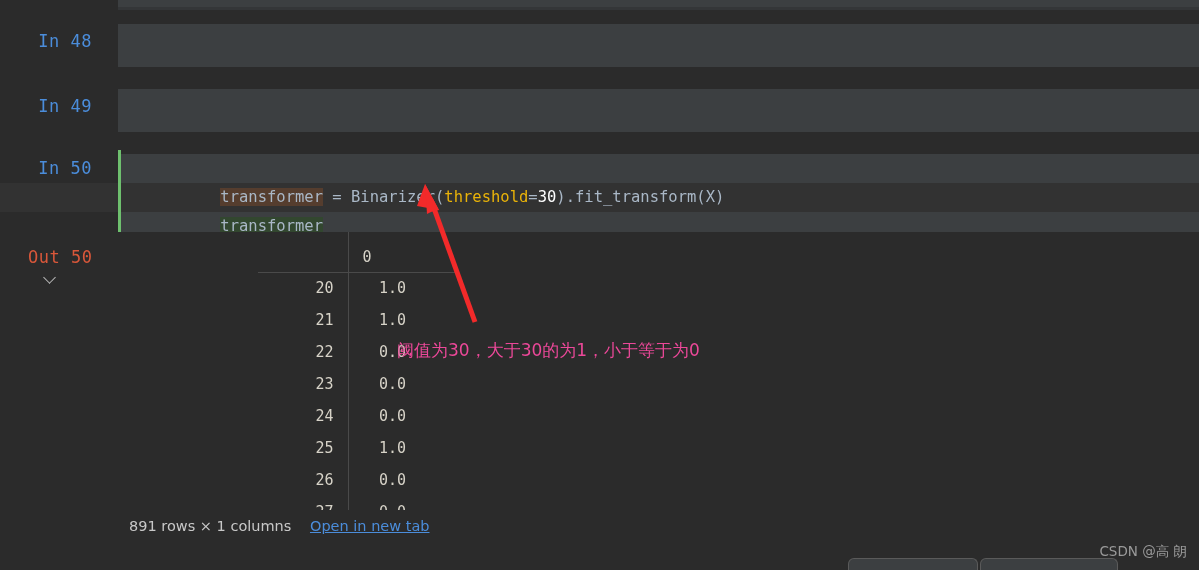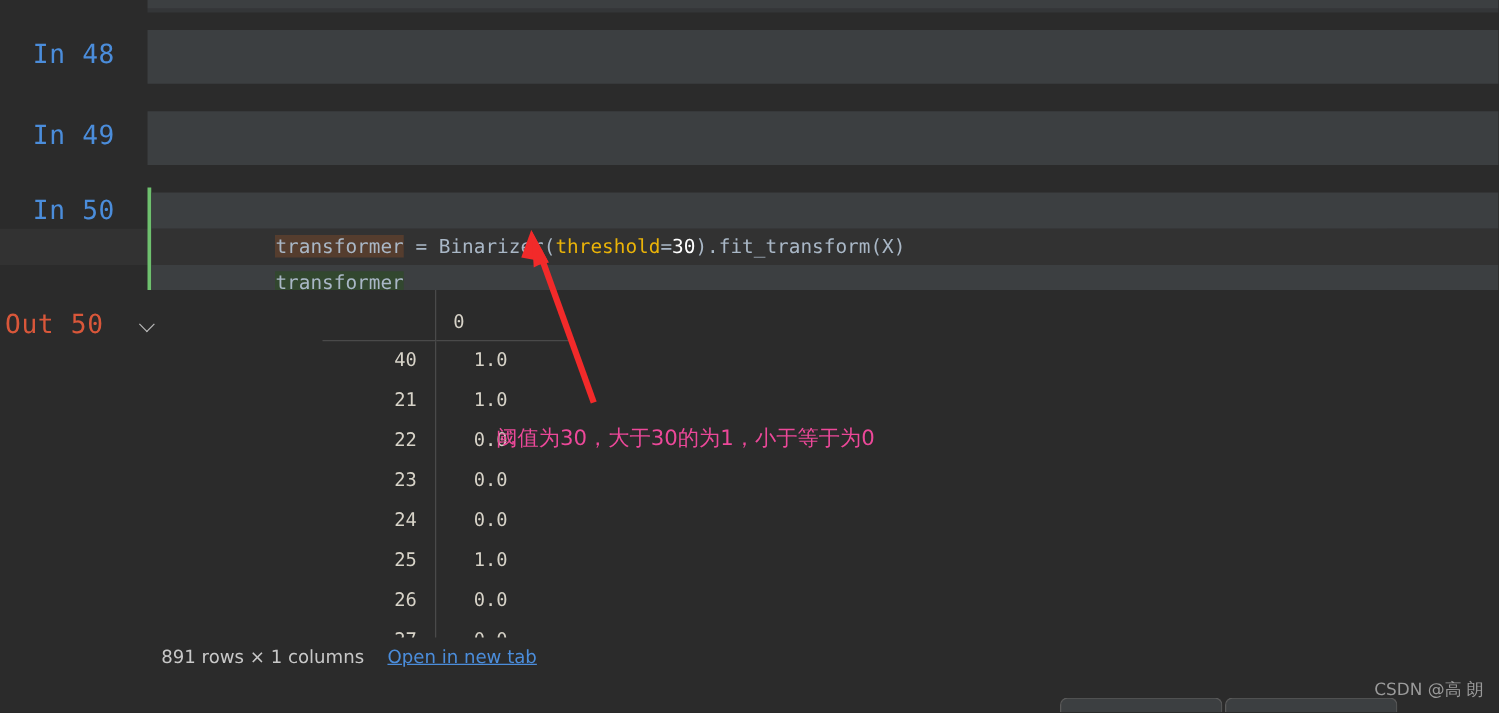--- a/index.html
+++ b/index.html
@@ -26,21 +26,21 @@
     overflow: hidden;
   }
 
   
   .prompt-col {
     position: absolute;
     left: 0;
     width: 118px;
     text-align: right;
     font-family: "DejaVu Sans Mono", "Liberation Mono", monospace;
-    font-size: 21px;
+    font-size: 17px;
     letter-spacing: 0.5px;
   }
   .prompt-in {
     color: #4b8ddb;
     padding-right: 26px;
     display: inline-block;
   }
   .prompt-out {
     color: #d9573a;
     display: inline-block;
@@ -306,37 +306,37 @@
         
         <span class="code-text" style="left:6px;">
           <span class="occ-read tok-plain">transformer</span>
         </span>
       </div>
     </div>
   </div>
 
   <div id="output-area">
 
-    <div class="prompt-col" style="top:15px; width:130px; text-align:left; padding-left:4px;">
+    <div class="prompt-col" style="top:15px; width:130px; text-align:left; padding-left:28px;">
       <span class="prompt-out">Out 50</span>
       <span class="chevron"></span>
     </div>
 
     <div class="clip-wrap" style="left:129px; top:0; height:278px;">
       <table id="df-table">
         <thead>
           <tr>
             <th class="idx-head"></th>
             <th class="col-head">0</th>
             <th class="pad-head"></th>
           </tr>
         </thead>
         <tbody id="df-body">
             <tr>
-              <td class="idx-cell">40</td>
+              <td class="idx-cell">20</td>
               <td class="val-cell">1.0</td>
               <td class="pad-cell"></td>
             </tr>
             <tr>
               <td class="idx-cell">21</td>
               <td class="val-cell">1.0</td>
               <td class="pad-cell"></td>
             </tr>
             <tr>
               <td class="idx-cell">22</td>

